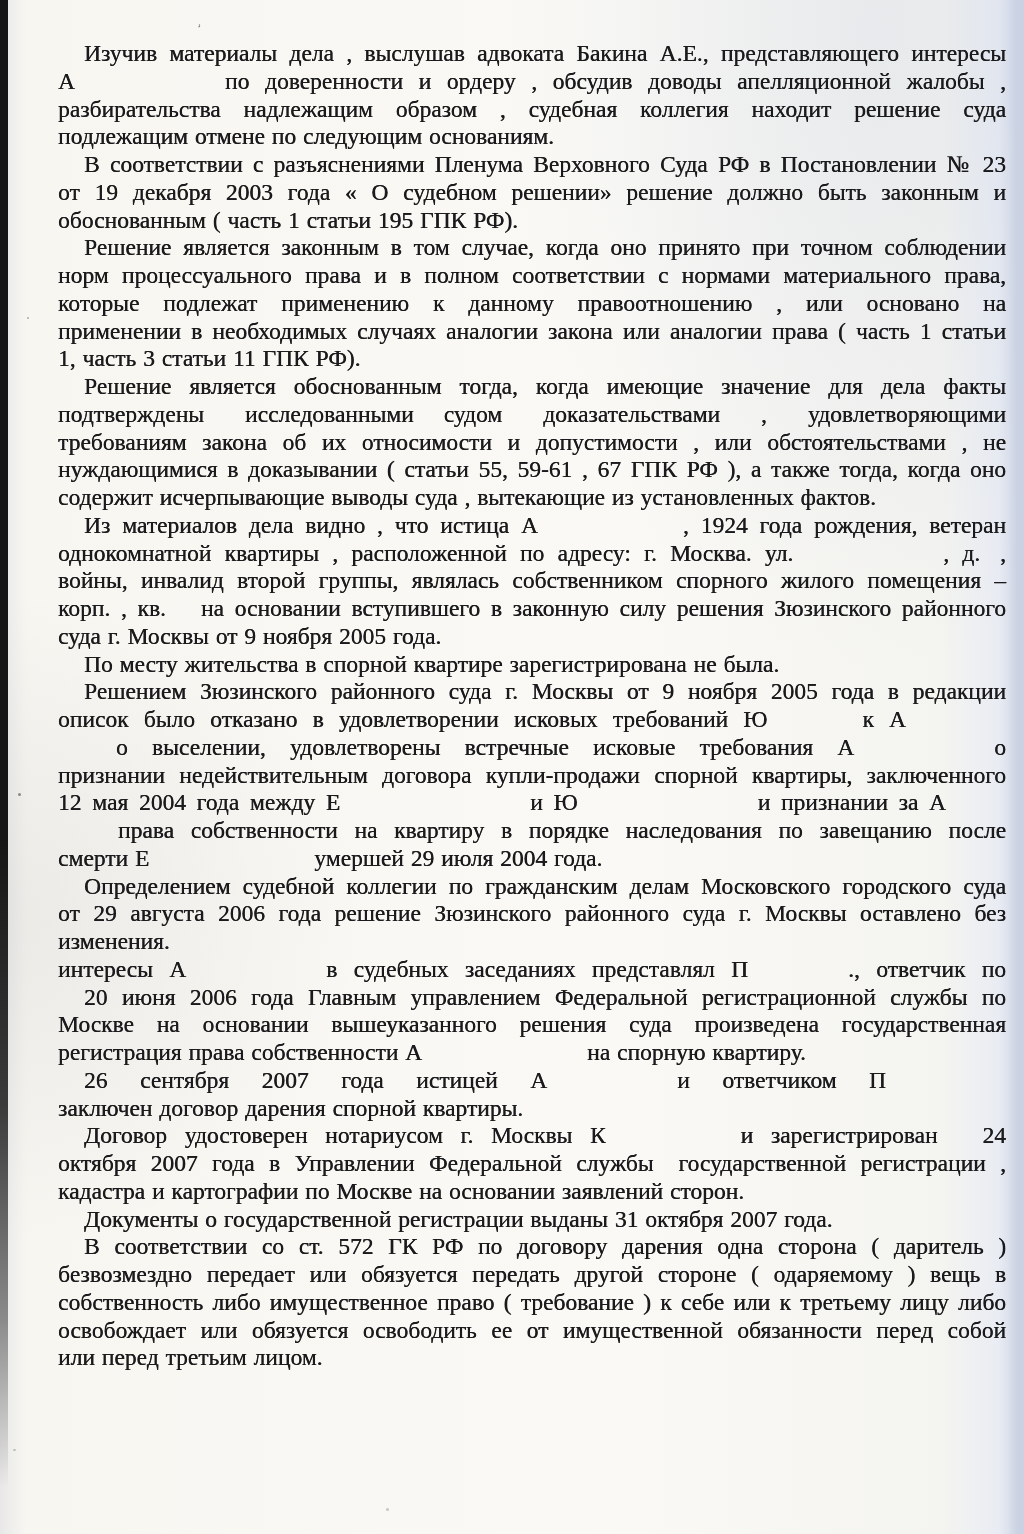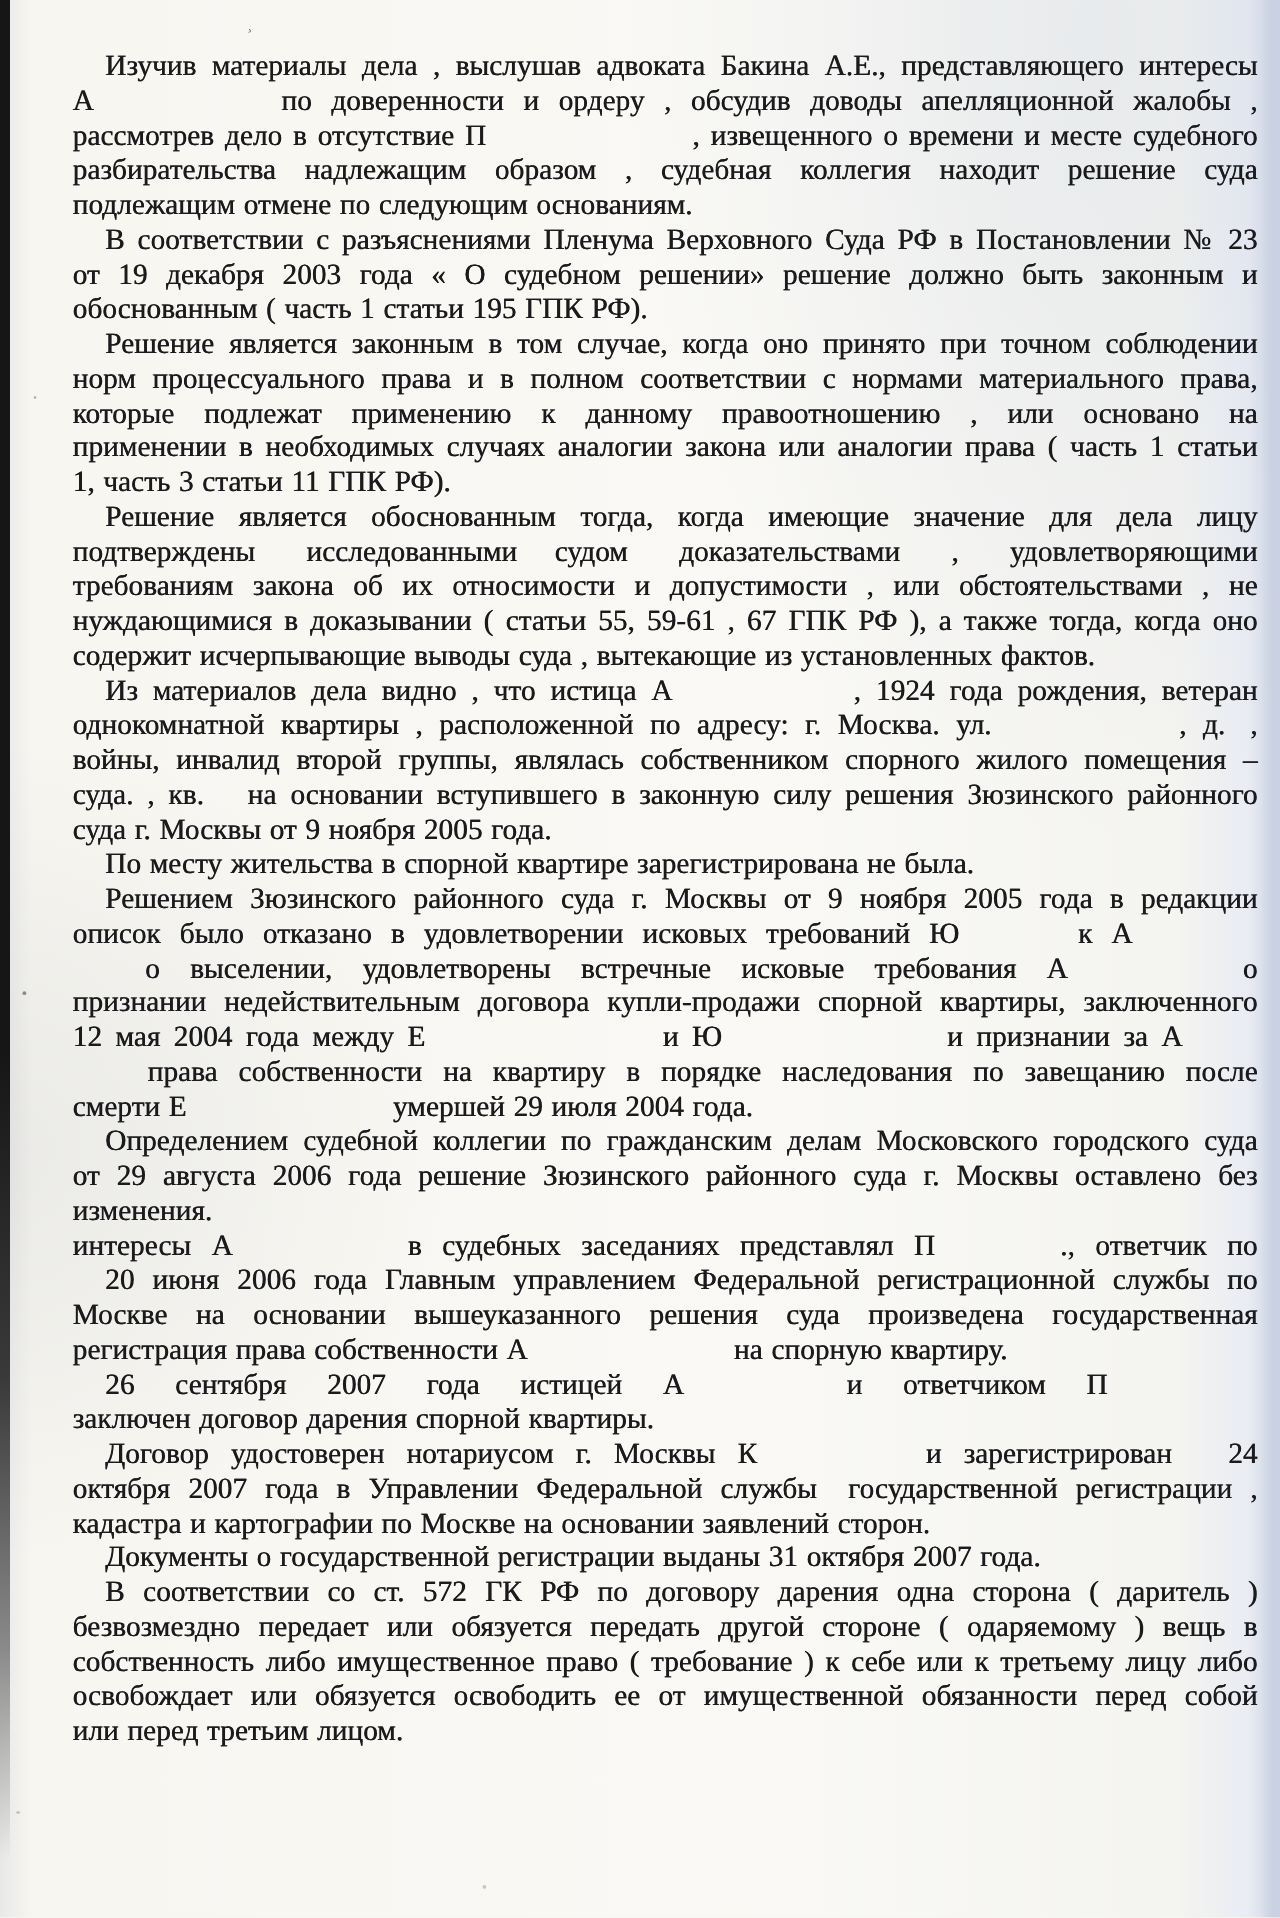--- a/index.html
+++ b/index.html
@@ -65,40 +65,39 @@
   <div class="left-bar"></div>
   <div class="right-stripe"></div>
   <span class="artifact a1">ʾ</span>
   <span class="dot d1"></span>
   <span class="dot d2"></span>
   <span class="dot d3"></span>
   <span class="dot d4"></span>
   <div class="text">
       <div class="line"><span class="gap" style="width: 26px;"></span><span>Изучив материалы дела , выслушав адвоката Бакина А.Е., представляющего интересы</span></div>
       <div class="line"><span>А</span><span class="gap" style="width: 150px;"></span><span>по доверенности и ордеру , обсудив доводы апелляционной жалобы ,</span></div>
-      <div class="line"><span>рассмотрев дело в отсутствие П</span><span class="gap" style="width: 165px;"></span><span>, извещенного о времени и месте судебного</span></div>
       <div class="line"><span>разбирательства надлежащим образом , судебная коллегия находит решение суда</span></div>
       <div class="line end"><span>подлежащим отмене по следующим основаниям.</span></div>
       <div class="line"><span class="gap" style="width: 26px;"></span><span>В соответствии с разъяснениями Пленума Верховного Суда РФ в Постановлении № 23</span></div>
       <div class="line"><span>от 19 декабря 2003 года « О судебном решении» решение должно быть законным и</span></div>
       <div class="line end"><span>обоснованным ( часть 1 статьи 195 ГПК РФ).</span></div>
       <div class="line"><span class="gap" style="width: 26px;"></span><span>Решение является законным в том случае, когда оно принято при точном соблюдении</span></div>
       <div class="line"><span>норм процессуального права и в полном соответствии с нормами материального права,</span></div>
       <div class="line"><span>которые подлежат применению к данному правоотношению , или основано на</span></div>
       <div class="line"><span>применении в необходимых случаях аналогии закона или аналогии права ( часть 1 статьи</span></div>
       <div class="line end"><span>1, часть 3 статьи 11 ГПК РФ).</span></div>
-      <div class="line"><span class="gap" style="width: 26px;"></span><span>Решение является обоснованным тогда, когда имеющие значение для дела лицу</span></div>
+      <div class="line"><span class="gap" style="width: 26px;"></span><span>Решение является обоснованным тогда, когда имеющие значение для дела факты</span></div>
       <div class="line"><span>подтверждены исследованными</span><span class="gap" style="width: 30px;"></span><span>судом доказательствами , удовлетворяющими</span></div>
       <div class="line"><span>требованиям закона об их относимости и допустимости , или обстоятельствами , не</span></div>
       <div class="line"><span>нуждающимися в доказывании ( статьи 55, 59-61 , 67 ГПК РФ ), а также тогда, когда оно</span></div>
       <div class="line end"><span>содержит исчерпывающие выводы суда , вытекающие из установленных фактов.</span></div>
       <div class="line"><span class="gap" style="width: 26px;"></span><span>Из материалов дела видно , что истица А</span><span class="gap" style="width: 145px;"></span><span>, 1924 года рождения, ветеран</span></div>
       <div class="line"><span>однокомнатной квартиры , расположенной по адресу: г. Москва. ул.</span><span class="gap" style="width: 150px;"></span><span>, д.</span><span class="gap" style="width: 20px;"></span><span>,</span></div>
       <div class="line"><span>войны, инвалид второй группы, являлась собственником спорного жилого помещения –</span></div>
-      <div class="line"><span>суда. , кв.</span><span class="gap" style="width: 35px;"></span><span>на основании вступившего в законную силу решения Зюзинского районного</span></div>
+      <div class="line"><span>корп. , кв.</span><span class="gap" style="width: 35px;"></span><span>на основании вступившего в законную силу решения Зюзинского районного</span></div>
       <div class="line end"><span>суда г. Москвы от 9 ноября 2005 года.</span></div>
       <div class="line end"><span class="gap" style="width: 26px;"></span><span>По месту жительства в спорной квартире зарегистрирована не была.</span></div>
       <div class="line"><span class="gap" style="width: 26px;"></span><span>Решением Зюзинского районного суда г. Москвы от 9 ноября 2005 года в редакции</span></div>
       <div class="line"><span>описок было отказано в удовлетворении исковых требований Ю</span><span class="gap" style="width: 95px;"></span><span>к А</span><span class="gap" style="width: 100px;"></span></div>
       <div class="line"><span class="gap" style="width: 58px;"></span><span>о выселении, удовлетворены встречные исковые требования А</span><span class="gap" style="width: 140px;"></span><span>о</span></div>
       <div class="line"><span>признании недействительным договора купли-продажи спорной квартиры, заключенного</span></div>
       <div class="line"><span>12 мая 2004 года между Е</span><span class="gap" style="width: 190px;"></span><span>и Ю</span><span class="gap" style="width: 180px;"></span><span>и признании за А</span><span class="gap" style="width: 60px;"></span></div>
       <div class="line"><span class="gap" style="width: 60px;"></span><span>права собственности на квартиру в порядке наследования по завещанию после</span></div>
       <div class="line end"><span>смерти Е</span><span class="gap" style="width: 165px;"></span><span>умершей 29 июля 2004 года.</span></div>
       <div class="line"><span class="gap" style="width: 26px;"></span><span>Определением судебной коллегии по гражданским делам Московского городского суда</span></div>

